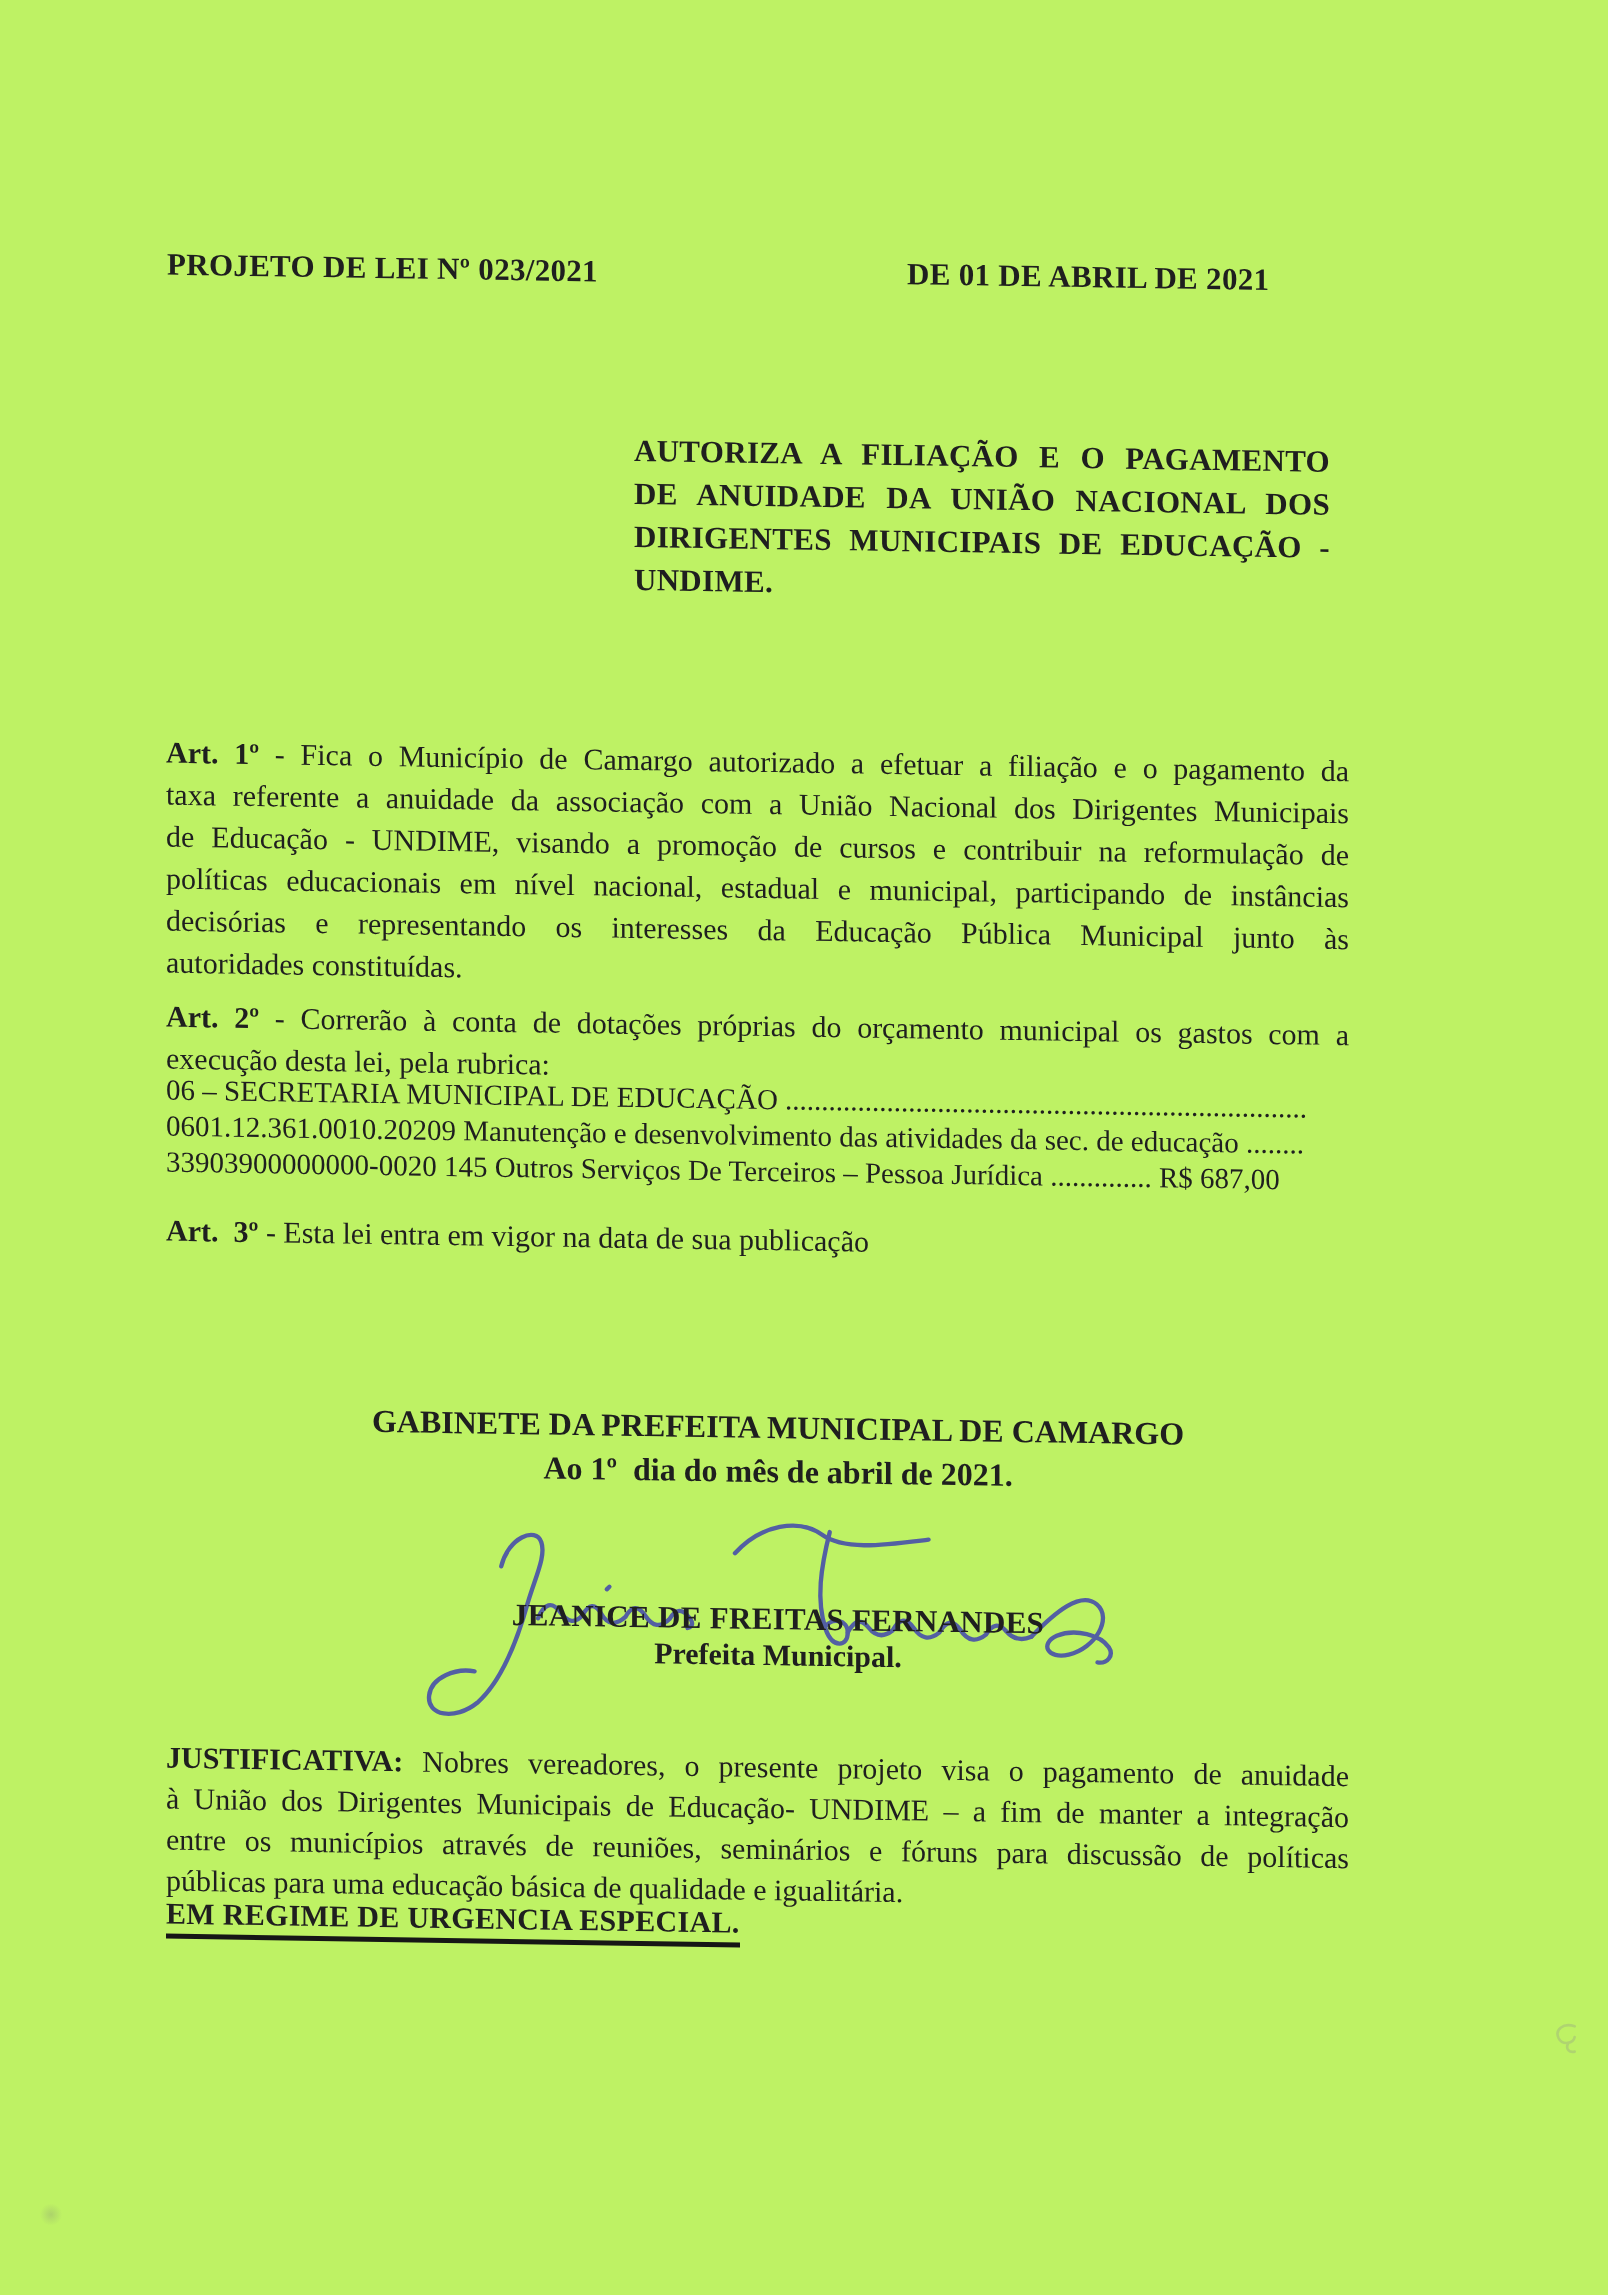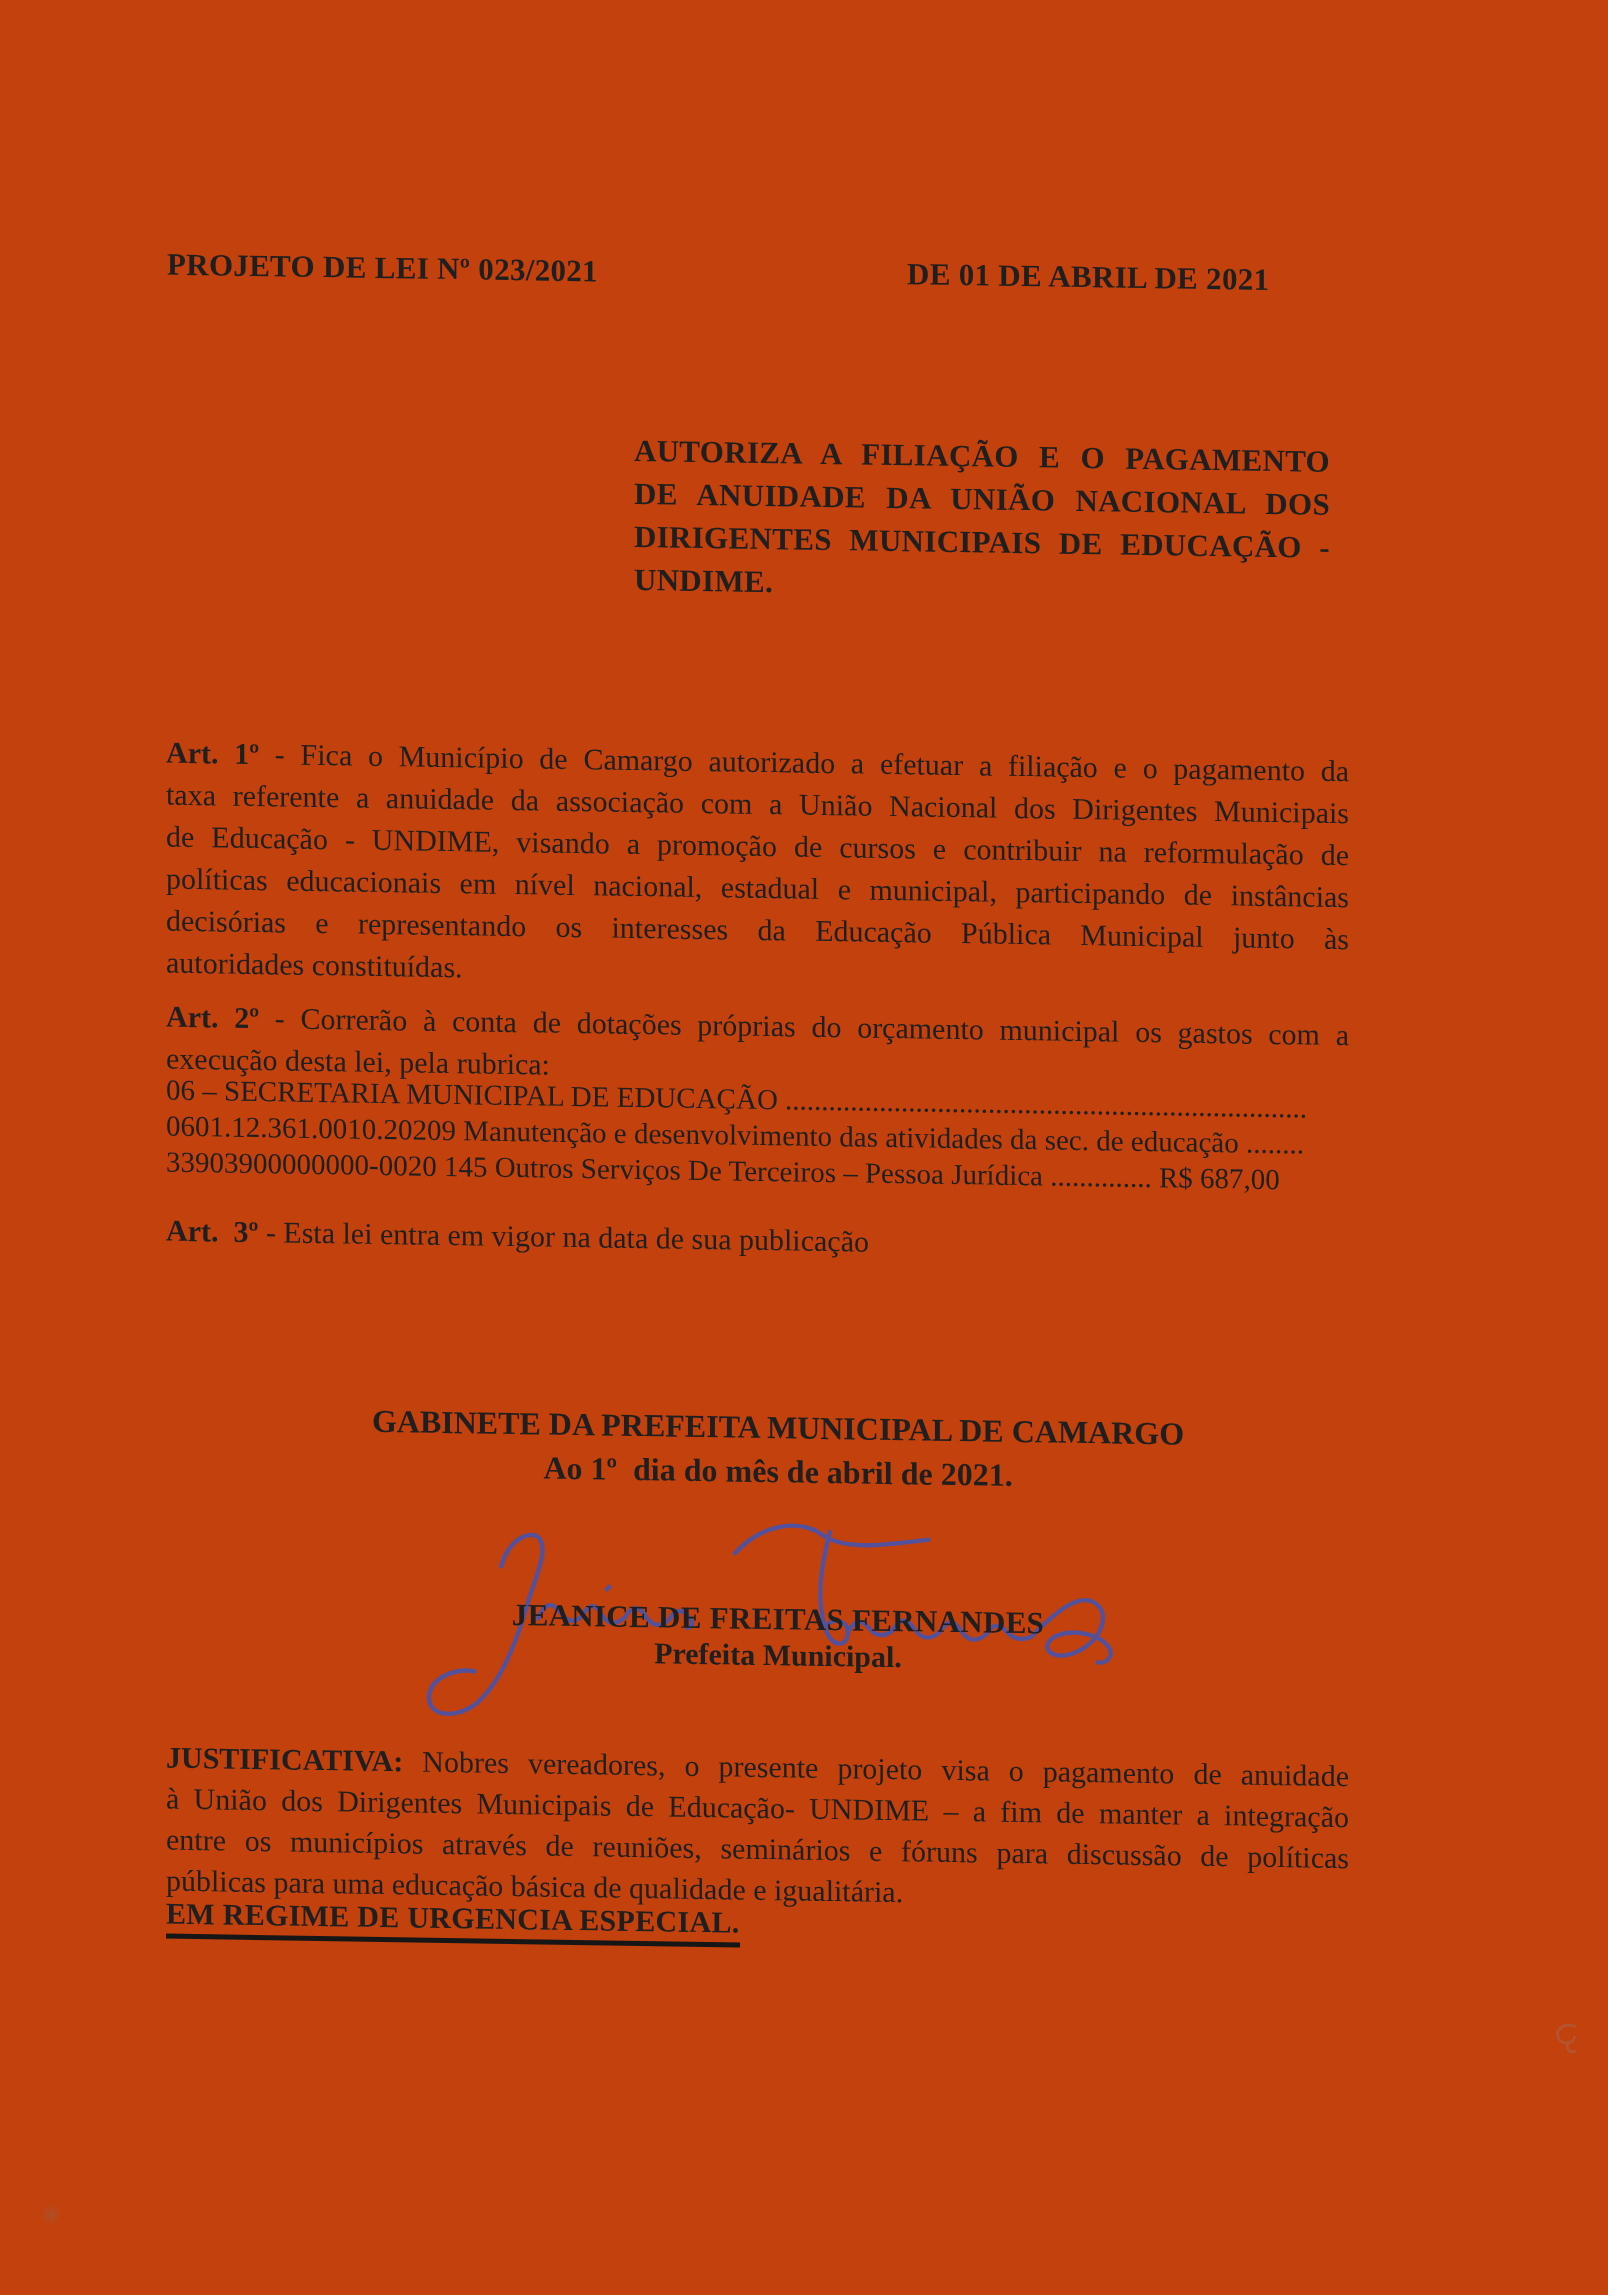--- a/index.html
+++ b/index.html
@@ -1,19 +1,19 @@
 <!DOCTYPE html>
 <html style="font-size:10.7px"><head>
 <meta charset="utf-8">
 <style>
   html,body{margin:0;padding:0;background:#e8e8e8;}
   .page{
     position:relative;
     width:1609px;height:2295px;
-    background:#c2410c;
+    background:#bef264;
     overflow:hidden;
     font-family:"Liberation Serif","DejaVu Serif",serif;
     color:#1f1f1f;
   }
   .content{
     position:absolute;inset:0;
     transform:skewY(0.9deg);
     transform-origin:0 0;
   }
   .abs{position:absolute;}

